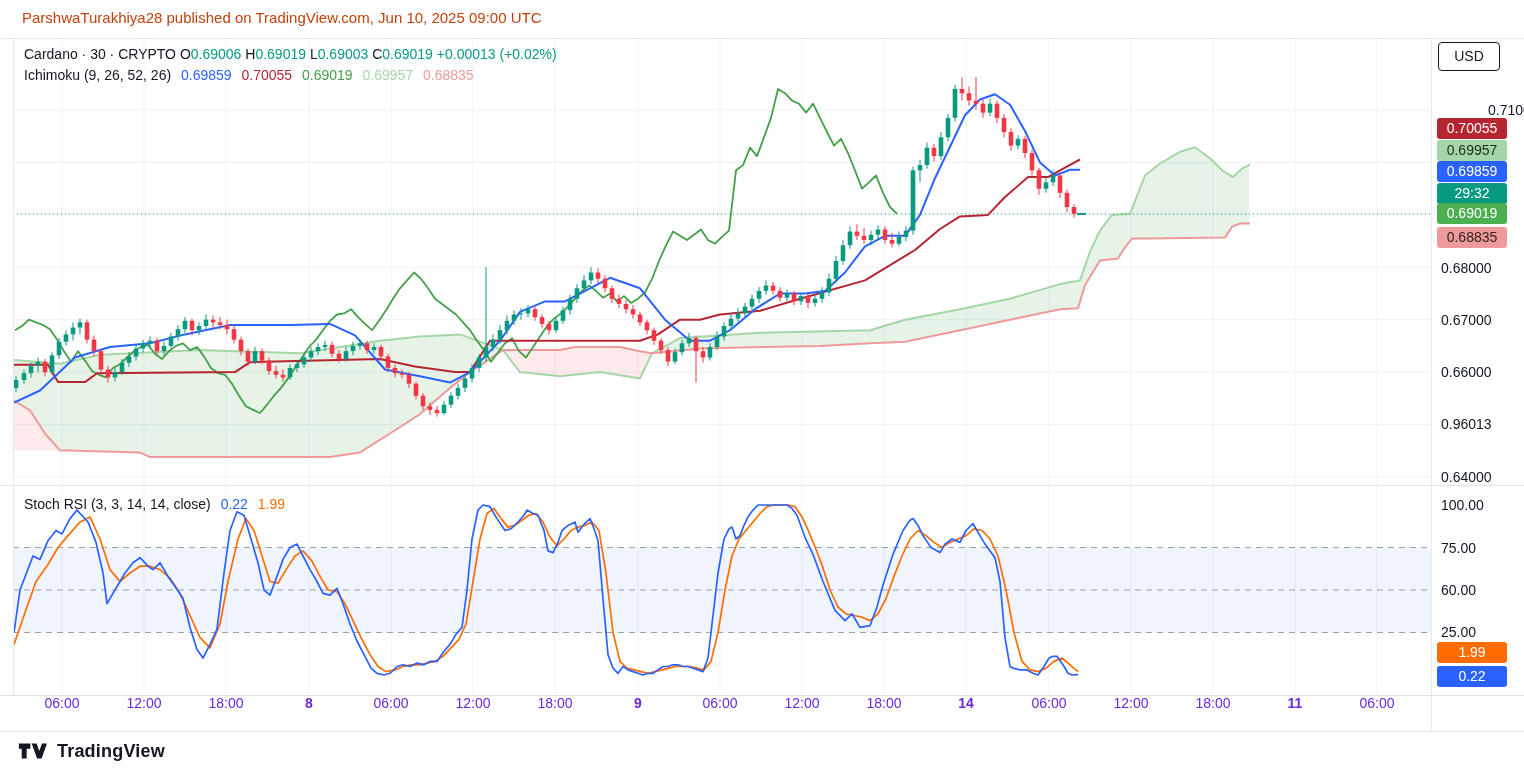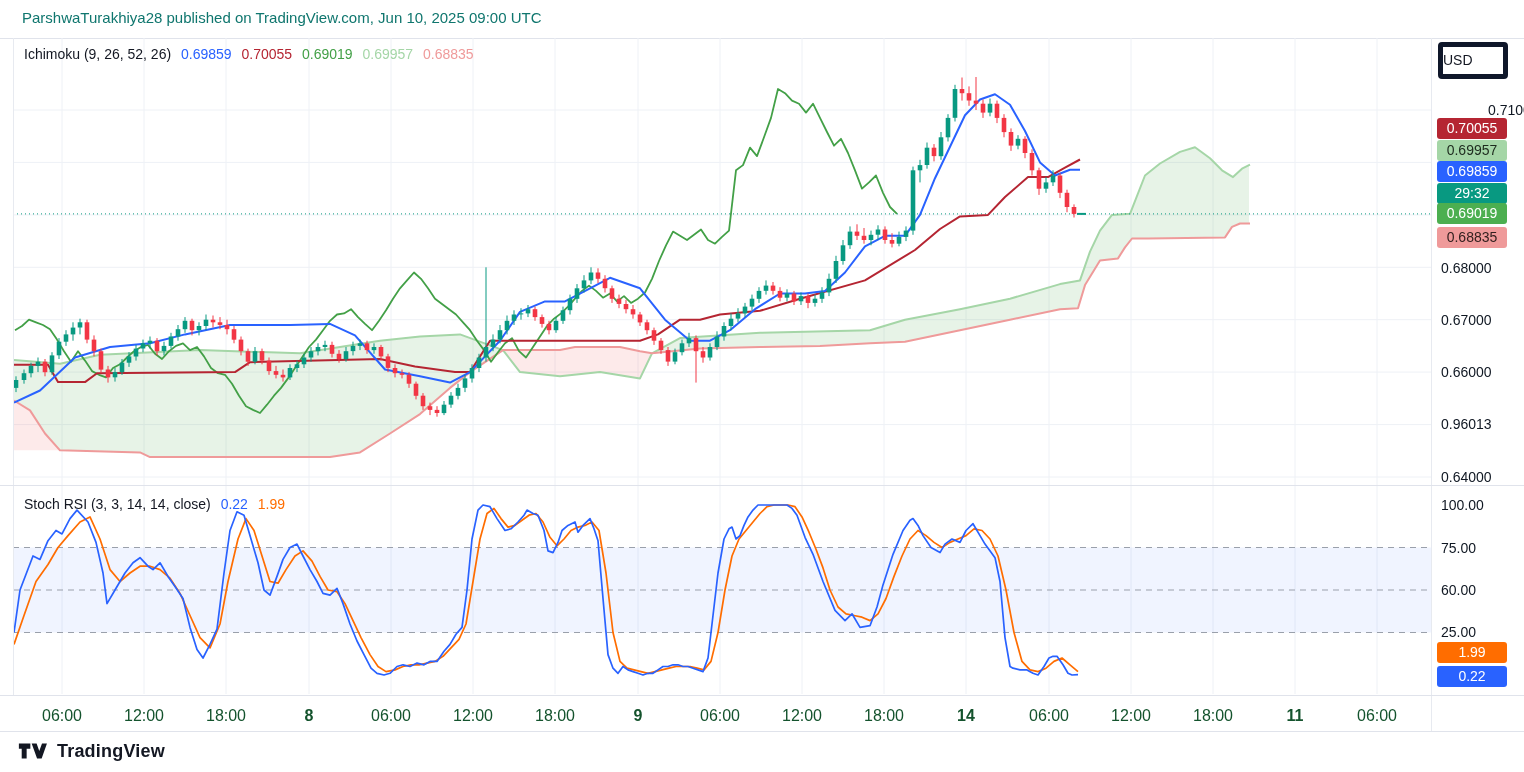--- a/index.html
+++ b/index.html
@@ -1,29 +1,29 @@
 <!DOCTYPE html>
 <html><head>
 <meta charset="utf-8">
 <style>
   html,body{margin:0;padding:0;background:#fff;}
   body{width:1524px;height:772px;position:relative;font-family:"Liberation Sans",sans-serif;color:#131722;overflow:hidden;}
   .abs{position:absolute;}
-  #published-line{left:22px;top:9px;font-size:15px;font-weight:500;color:#0f766e;}
+  #published-line{left:22px;top:9px;font-size:15px;font-weight:500;color:#c2410c;}
   .hline{background:#e0e3eb;height:1px;left:0;width:1524px;}
   .vline{background:#e7eaf0;width:1px;}
   #legend{left:24px;top:44px;line-height:20px;font-size:14px;}
   #legend .row{height:21px;white-space:nowrap;}
   #rsi-legend{left:24px;top:496px;font-size:14px;white-space:nowrap;}
   #right-axis{left:1432px;top:38px;width:92px;height:657px;font-size:14px;}
-  #usd-button{left:6px;top:4px;width:60px;height:27px;border:5px solid #0f172a;border-radius:4px;text-align:left;line-height:27px;font-size:14px;color:#131722;background:#fff;}
+  #usd-button{left:6px;top:4px;width:60px;height:27px;border:1px solid #0f172a;border-radius:4px;text-align:center;line-height:27px;font-size:14px;color:#131722;background:#fff;}
   .axis-label{left:9px;height:20px;line-height:20px;color:#0f1722;font-size:14px;}
   .price-badge{left:5px;width:70px;height:21px;border-radius:3px;text-align:center;line-height:21px;font-size:14px;}
   #time-axis{left:0;top:695px;width:1432px;height:36px;}
-  .time-label{top:12px;transform:translateX(-50%);font-size:16px;color:#14532d;white-space:nowrap;}
+  .time-label{top:0;transform:translateX(-50%);font-size:14px;color:#6d28d9;white-space:nowrap;}
   .time-label.bold{font-weight:700;}
   #footer{left:18px;top:738px;height:26px;display:flex;align-items:center;gap:9px;}
   #brand-text{font-size:18px;font-weight:600;color:#131722;letter-spacing:.2px;}
   svg{display:block;}
 </style>
 </head>
 <body>
 
 <div class="abs" id="published-line">ParshwaTurakhiya28 published on TradingView.com, Jun 10, 2025 09:00 UTC</div>
 <div class="abs hline" style="top:38px"></div>
@@ -372,20 +372,25 @@
     <rect x="13" y="547.5" width="1418" height="85.0" fill="rgba(41,98,255,0.07)"></rect>
     <line x1="13" y1="547.5" x2="1431" y2="547.5" stroke="#9aa0ab" stroke-width="1" stroke-dasharray="6,5"></line>
     <line x1="13" y1="590.0" x2="1431" y2="590.0" stroke="#9aa0ab" stroke-width="1" stroke-dasharray="6,5"></line>
     <line x1="13" y1="632.5" x2="1431" y2="632.5" stroke="#9aa0ab" stroke-width="1" stroke-dasharray="6,5"></line>
     <polyline points="14,644.4 24,615.5 36,581.5 48,564.5 58,547.5 68,535.6 80,522.0 90,516.9 100,539.0 110,569.6 120,581.5 130,573.0 140,566.2 150,566.2 160,569.6 170,578.1 180,593.4 190,615.5 200,637.6 210,647.8 220,624.0 228,581.5 238,539.0 246,518.6 254,530.5 262,556.0 270,581.5 278,583.2 286,569.6 295,556.0 303,550.9 312,561.1 320,576.4 328,590.0 337,591.7 345,603.6 353,620.6 361,637.6 370,654.6 378,666.5 386,671.6 395,669.9 403,666.5 411,664.8 419,664.8 427,663.1 435,661.4 443,656.3 451,647.8 459,639.3 466,624.0 473,581.5 480,539.0 487,513.5 494,508.4 501,518.6 508,527.1 515,525.4 522,520.3 529,515.2 536,513.5 543,522.0 550,537.3 557,545.8 564,539.0 571,530.5 578,527.1 585,525.4 592,522.0 599,530.5 606,573.0 613,632.5 620,661.4 627,668.2 634,669.9 641,671.6 648,673.3 655,671.6 662,669.9 669,668.2 676,666.5 683,666.5 690,666.5 697,668.2 704,669.9 711,661.4 718,632.5 725,590.0 732,556.0 739,539.0 746,530.5 753,522.0 760,513.5 767,506.7 774,505.0 781,505.0 788,505.0 795,506.7 802,516.9 809,532.2 816,549.2 823,567.9 830,590.0 838,607.0 846,613.8 854,615.5 862,617.2 870,620.6 878,613.8 886,598.5 894,576.4 902,556.0 910,539.0 918,530.5 926,535.6 934,542.4 942,547.5 950,542.4 958,539.0 966,535.6 974,528.8 982,530.5 990,539.0 998,556.0 1006,590.0 1014,632.5 1022,661.4 1030,669.9 1038,671.6 1046,668.2 1054,661.4 1062,658.0 1070,664.8 1078,671.6" fill="none" stroke="#ff6d00" stroke-width="1.7" stroke-linejoin="round"></polyline>
     <polyline points="14,632.5 20,590.0 33,556.0 40,559.4 48,540.7 56,530.5 62,533.9 70,518.6 77,510.1 88,522.0 96,542.4 103,573.0 107,603.6 115,590.0 125,573.0 133,562.8 140,557.7 148,566.2 153,569.6 160,562.8 168,576.4 175,586.6 183,598.5 190,627.4 197,649.5 203,658.0 210,644.4 217,629.1 224,573.0 230,530.5 237,511.8 244,515.2 251,539.0 258,562.8 264,590.0 270,595.1 277,576.4 283,559.4 290,547.5 297,544.1 303,556.0 310,569.6 317,581.5 323,593.4 330,595.1 337,588.3 343,603.6 350,624.0 357,641.0 364,654.6 371,668.2 377,673.3 384,675.0 390,673.3 397,666.5 403,664.8 410,666.5 417,663.1 424,664.8 430,661.4 437,661.4 444,651.2 450,644.4 456,634.2 462,627.4 467,590.0 472,539.0 478,510.1 483,505.0 490,506.7 497,518.6 505,530.5 511,528.8 518,522.0 524,515.2 527,510.1 533,513.5 538,515.2 544,530.5 548,550.9 553,552.6 558,542.4 562,530.5 568,525.4 575,522.0 578,532.2 583,525.4 590,518.6 594,528.8 598,540.7 603,598.5 608,654.6 613,668.2 618,673.3 623,666.5 628,669.9 633,671.6 638,673.3 643,675.0 648,673.3 653,673.3 658,669.9 663,666.5 668,666.5 673,664.8 678,664.8 683,666.5 688,666.5 693,668.2 698,669.9 703,671.6 708,658.0 713,615.5 718,573.0 724,539.0 729,528.8 732,527.1 736,539.0 740,535.6 744,525.4 748,516.9 753,510.1 758,505.0 787,505.0 792,508.4 797,515.2 805,537.3 813,554.3 823,581.5 835,610.4 845,620.6 852,613.8 860,627.4 870,625.7 877,607.0 883,584.9 893,554.3 903,530.5 910,520.3 913,518.6 918,525.4 923,535.6 931,547.5 940,552.6 945,544.1 952,539.0 960,542.4 966,530.5 973,523.7 980,535.6 985,544.1 995,557.7 1000,581.5 1005,637.6 1010,666.5 1013,668.2 1020,669.9 1027,669.9 1033,673.3 1038,675.0 1044,666.5 1049,658.0 1053,656.3 1057,656.3 1063,664.8 1068,673.3 1072,675.0 1078,674.6" fill="none" stroke="#2962ff" stroke-width="1.7" stroke-linejoin="round"></polyline>
   </svg>
 
 <div class="abs" id="legend">
   <div class="row">
+    <span>Cardano · 30 · CRYPTO</span>
+    <span id="ohlc-values"><span> O</span><span style="color: rgb(8, 153, 129);">0.69006</span><span> H</span><span style="color: rgb(8, 153, 129);">0.69019</span><span> L</span><span style="color: rgb(8, 153, 129);">0.69003</span><span> C</span><span style="color: rgb(8, 153, 129);">0.69019</span></span>
+    <span id="change-value" style="color:#089981">+0.00013 (+0.02%)</span>
+  </div>
+  <div class="row">
     <span>Ichimoku (9, 26, 52, 26)</span>
     <span id="ichimoku-values"><span style="color: rgb(41, 98, 255); margin-left: 6px;"> 0.69859</span><span style="color: rgb(181, 37, 50); margin-left: 6px;"> 0.70055</span><span style="color: rgb(67, 160, 71); margin-left: 6px;"> 0.69019</span><span style="color: rgb(165, 214, 167); margin-left: 6px;"> 0.69957</span><span style="color: rgb(239, 154, 154); margin-left: 6px;"> 0.68835</span></span>
   </div>
 </div>
 <div class="abs" id="rsi-legend">
   <span>Stoch RSI (3, 3, 14, 14, close)</span>
   <span id="stoch-values"><span style="color: rgb(41, 98, 255); margin-left: 6px;"> 0.22</span><span style="color: rgb(255, 109, 0); margin-left: 6px;"> 1.99</span></span>
 </div>
 
 <div class="abs" id="right-axis">

